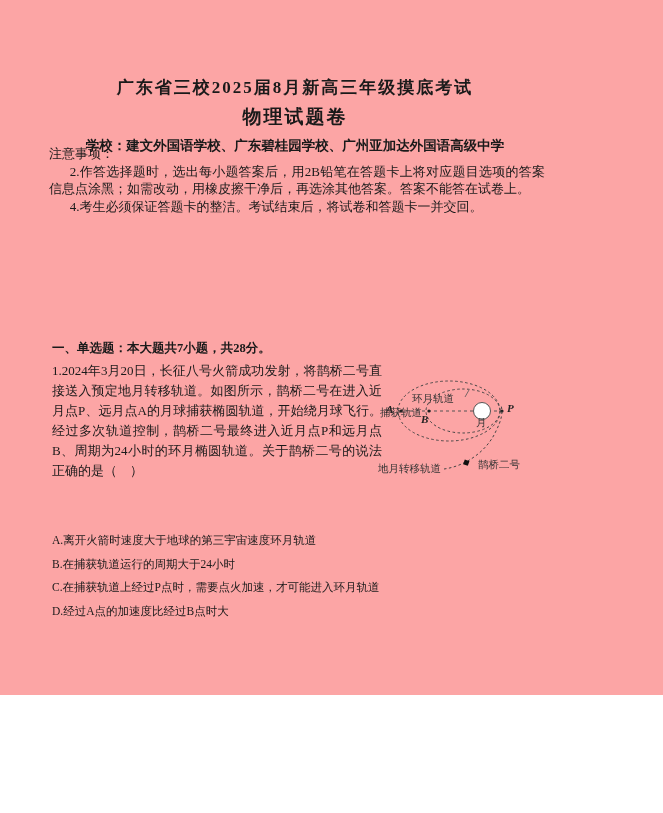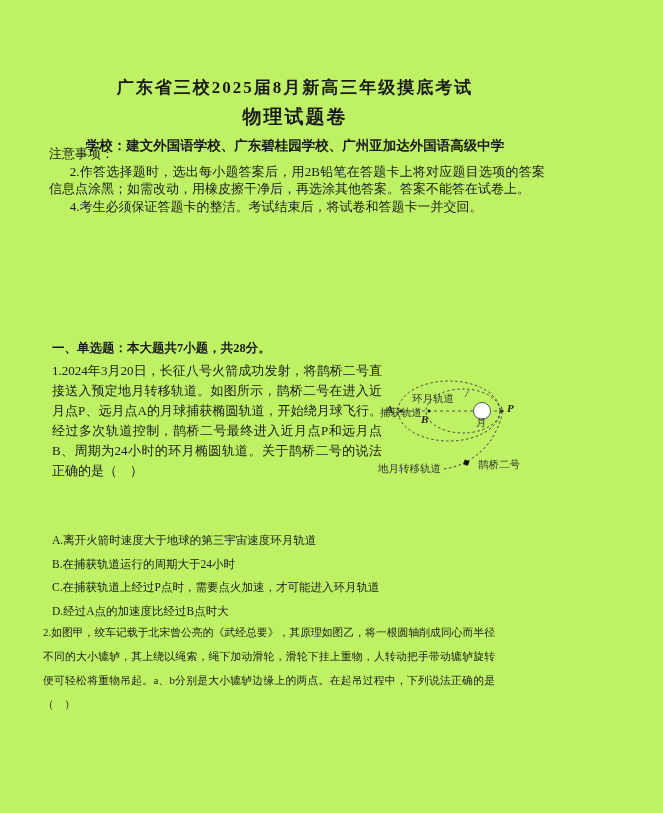--- a/index.html
+++ b/index.html
@@ -1,21 +1,21 @@
 <!DOCTYPE html>
 <html><head>
 <meta charset="utf-8">
 <style>
   html,body{margin:0;padding:0;}
   body{
     width:663px;height:813px;background:#ffffff;
     font-family:"Liberation Serif","DejaVu Serif",serif;
     color:#1a1a1a;overflow:hidden;
   }
-  .page{position:relative;width:663px;height:813px;background:#bef264;}
+  .page{position:relative;width:663px;height:695px;background:#fca5a5;}
 
   .header{position:absolute;left:30px;top:76px;width:530px;text-align:center;}
   .doc-title{font-size:17px;font-weight:bold;letter-spacing:2px;}
   .doc-subtitle{font-size:19px;font-weight:bold;margin-top:5px;letter-spacing:2px;}
   .school-line{font-size:13.5px;font-weight:600;margin-top:7px;}
 
   .notice{position:absolute;left:43px;top:145px;width:496px;
           font-size:13px;line-height:17.5px;margin-left:6px;}
   .notice-heading{font-weight:normal;}
   .notice-item{text-indent:1.6em;text-align:justify;}
@@ -89,15 +89,14 @@
     <span class="fig-label" style="left:112px;top:102px;">鹊桥二号</span>
   </div>
 
   <div class="options">
     <div>A.离开火箭时速度大于地球的第三宇宙速度环月轨道</div>
     <div>B.在捕获轨道运行的周期大于24小时</div>
     <div>C.在捕获轨道上经过P点时，需要点火加速，才可能进入环月轨道</div>
     <div>D.经过A点的加速度比经过B点时大</div>
   </div>
 
-  <div class="q2-stem">2.如图甲，绞车记载于北宋曾公亮的《武经总要》，其原理如图乙，将一根圆轴削成同心而半径不同的大小辘轳，其上绕以绳索，绳下加动滑轮，滑轮下挂上重物，人转动把手带动辘轳旋转便可轻松将重物吊起。a、b分别是大小辘轳边缘上的两点。在起吊过程中，下列说法正确的是（　）</div>
 
 </div>
 
 </body></html>

